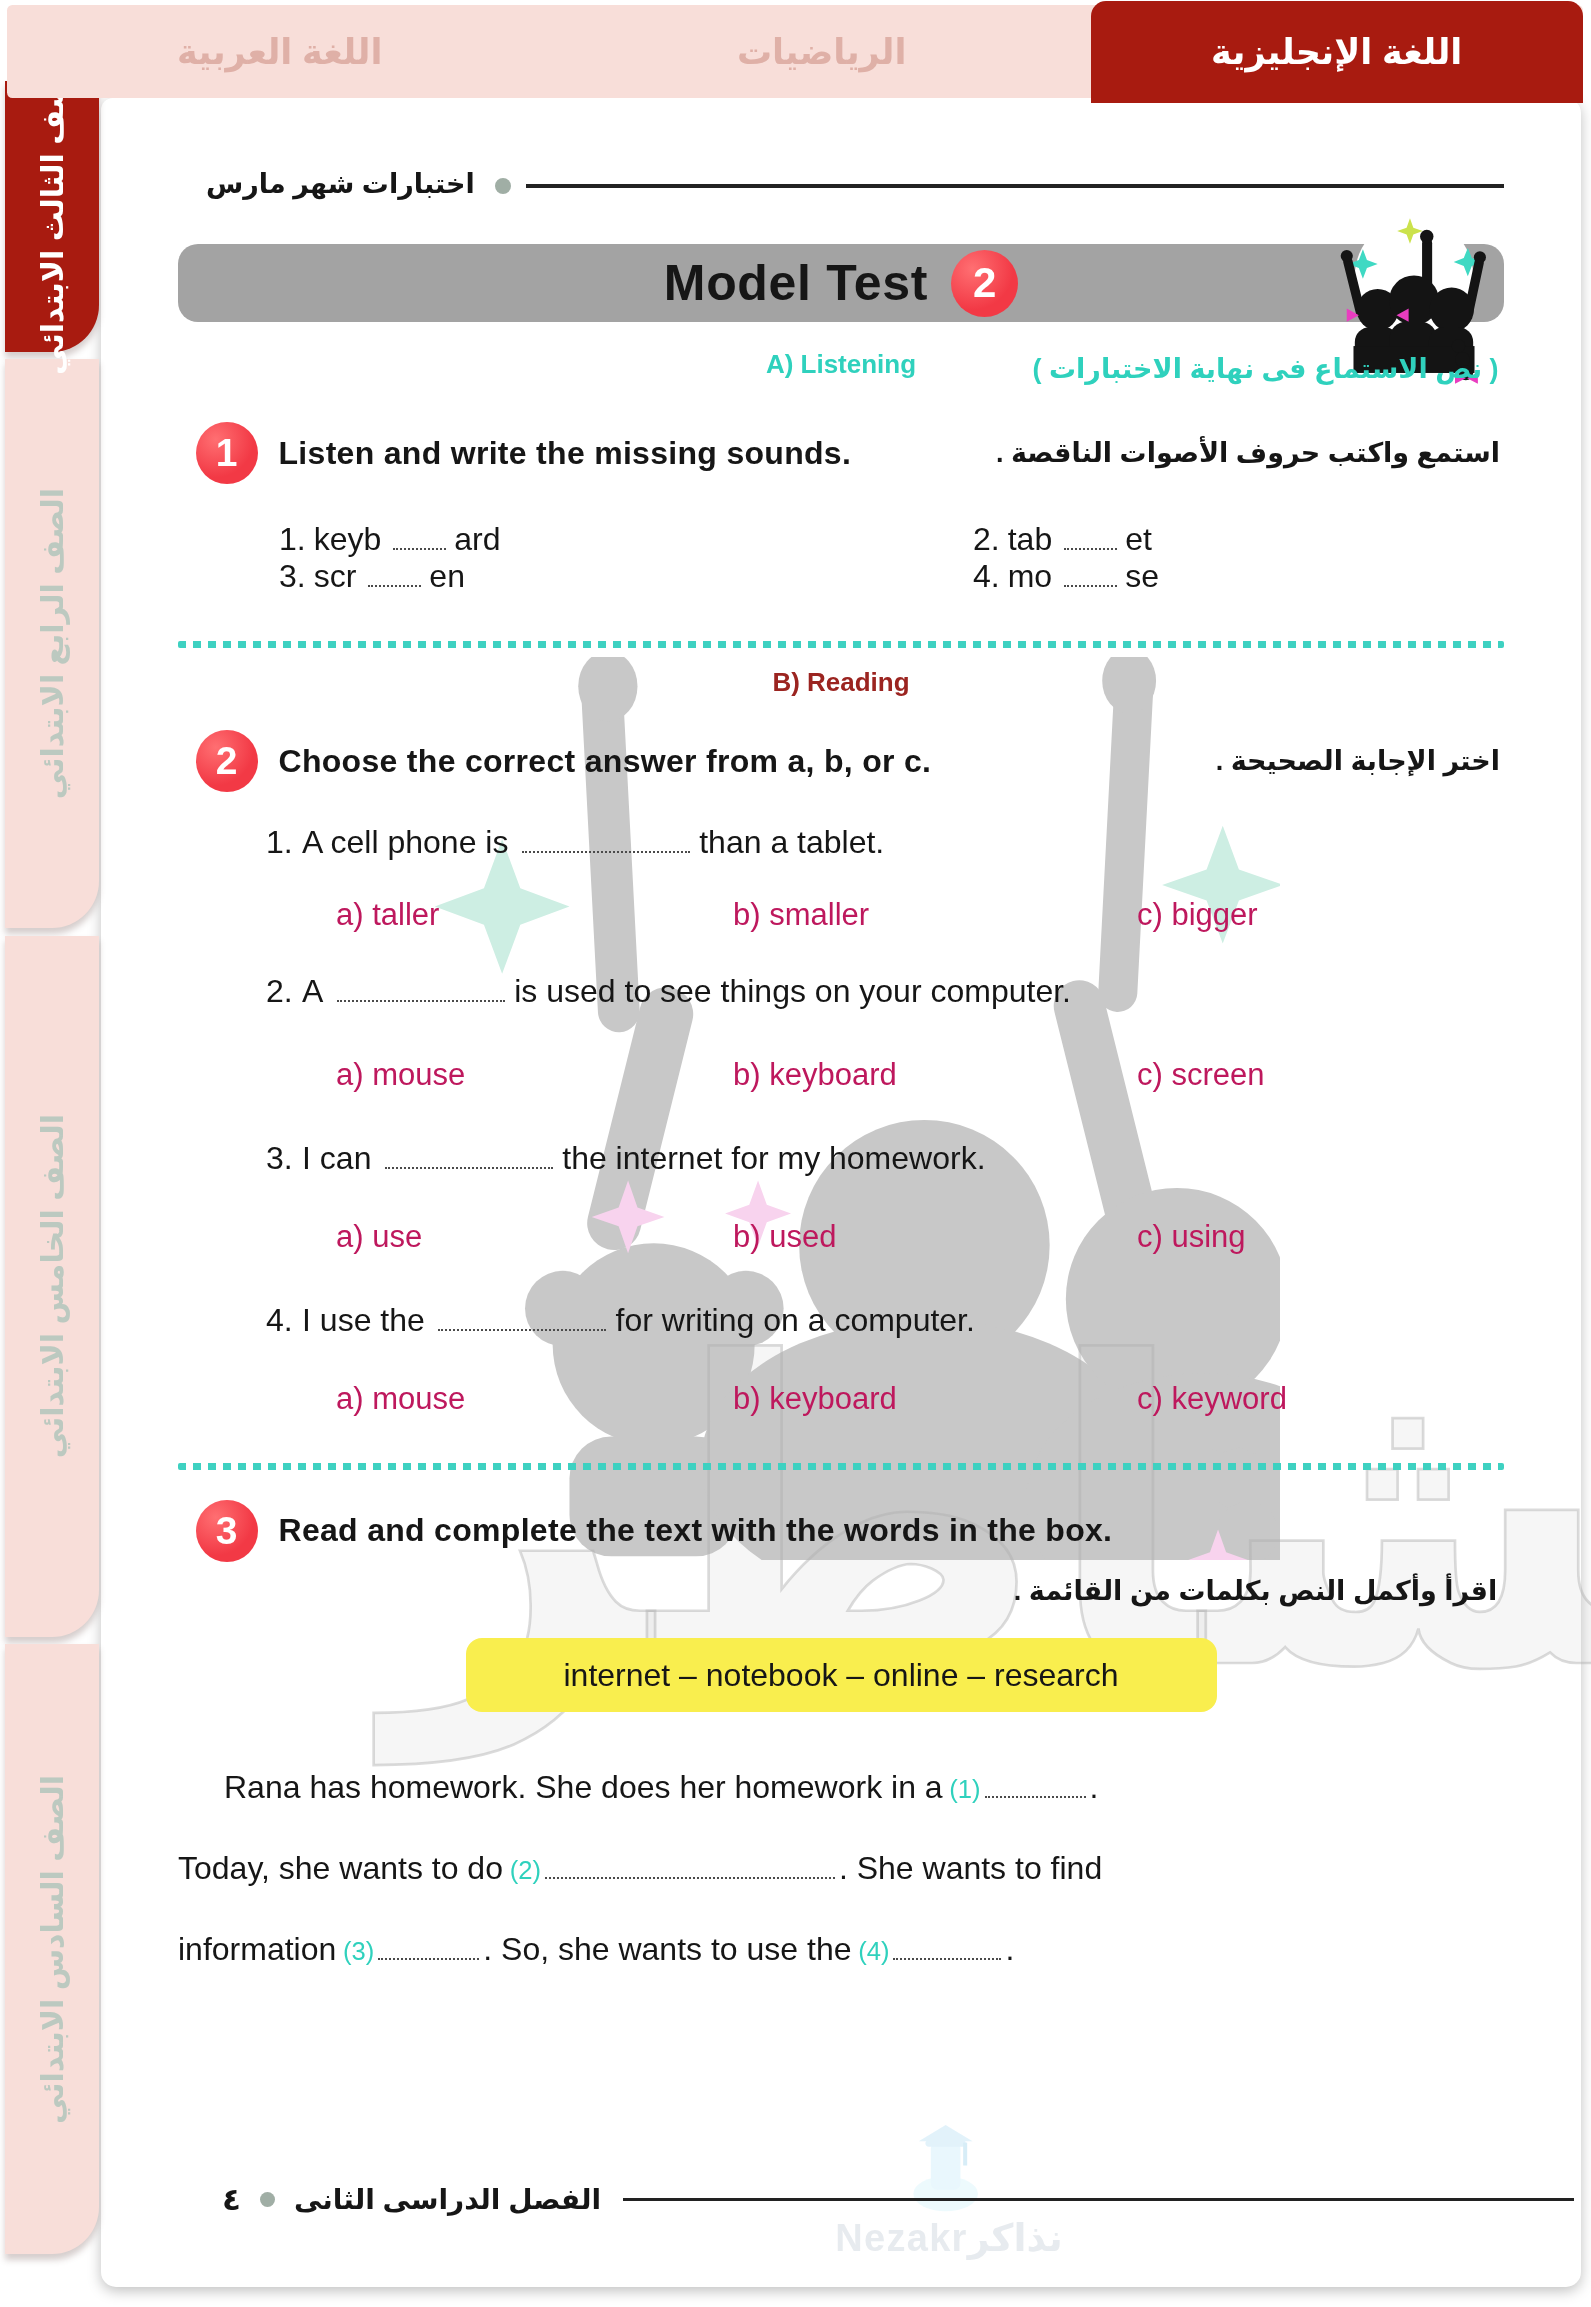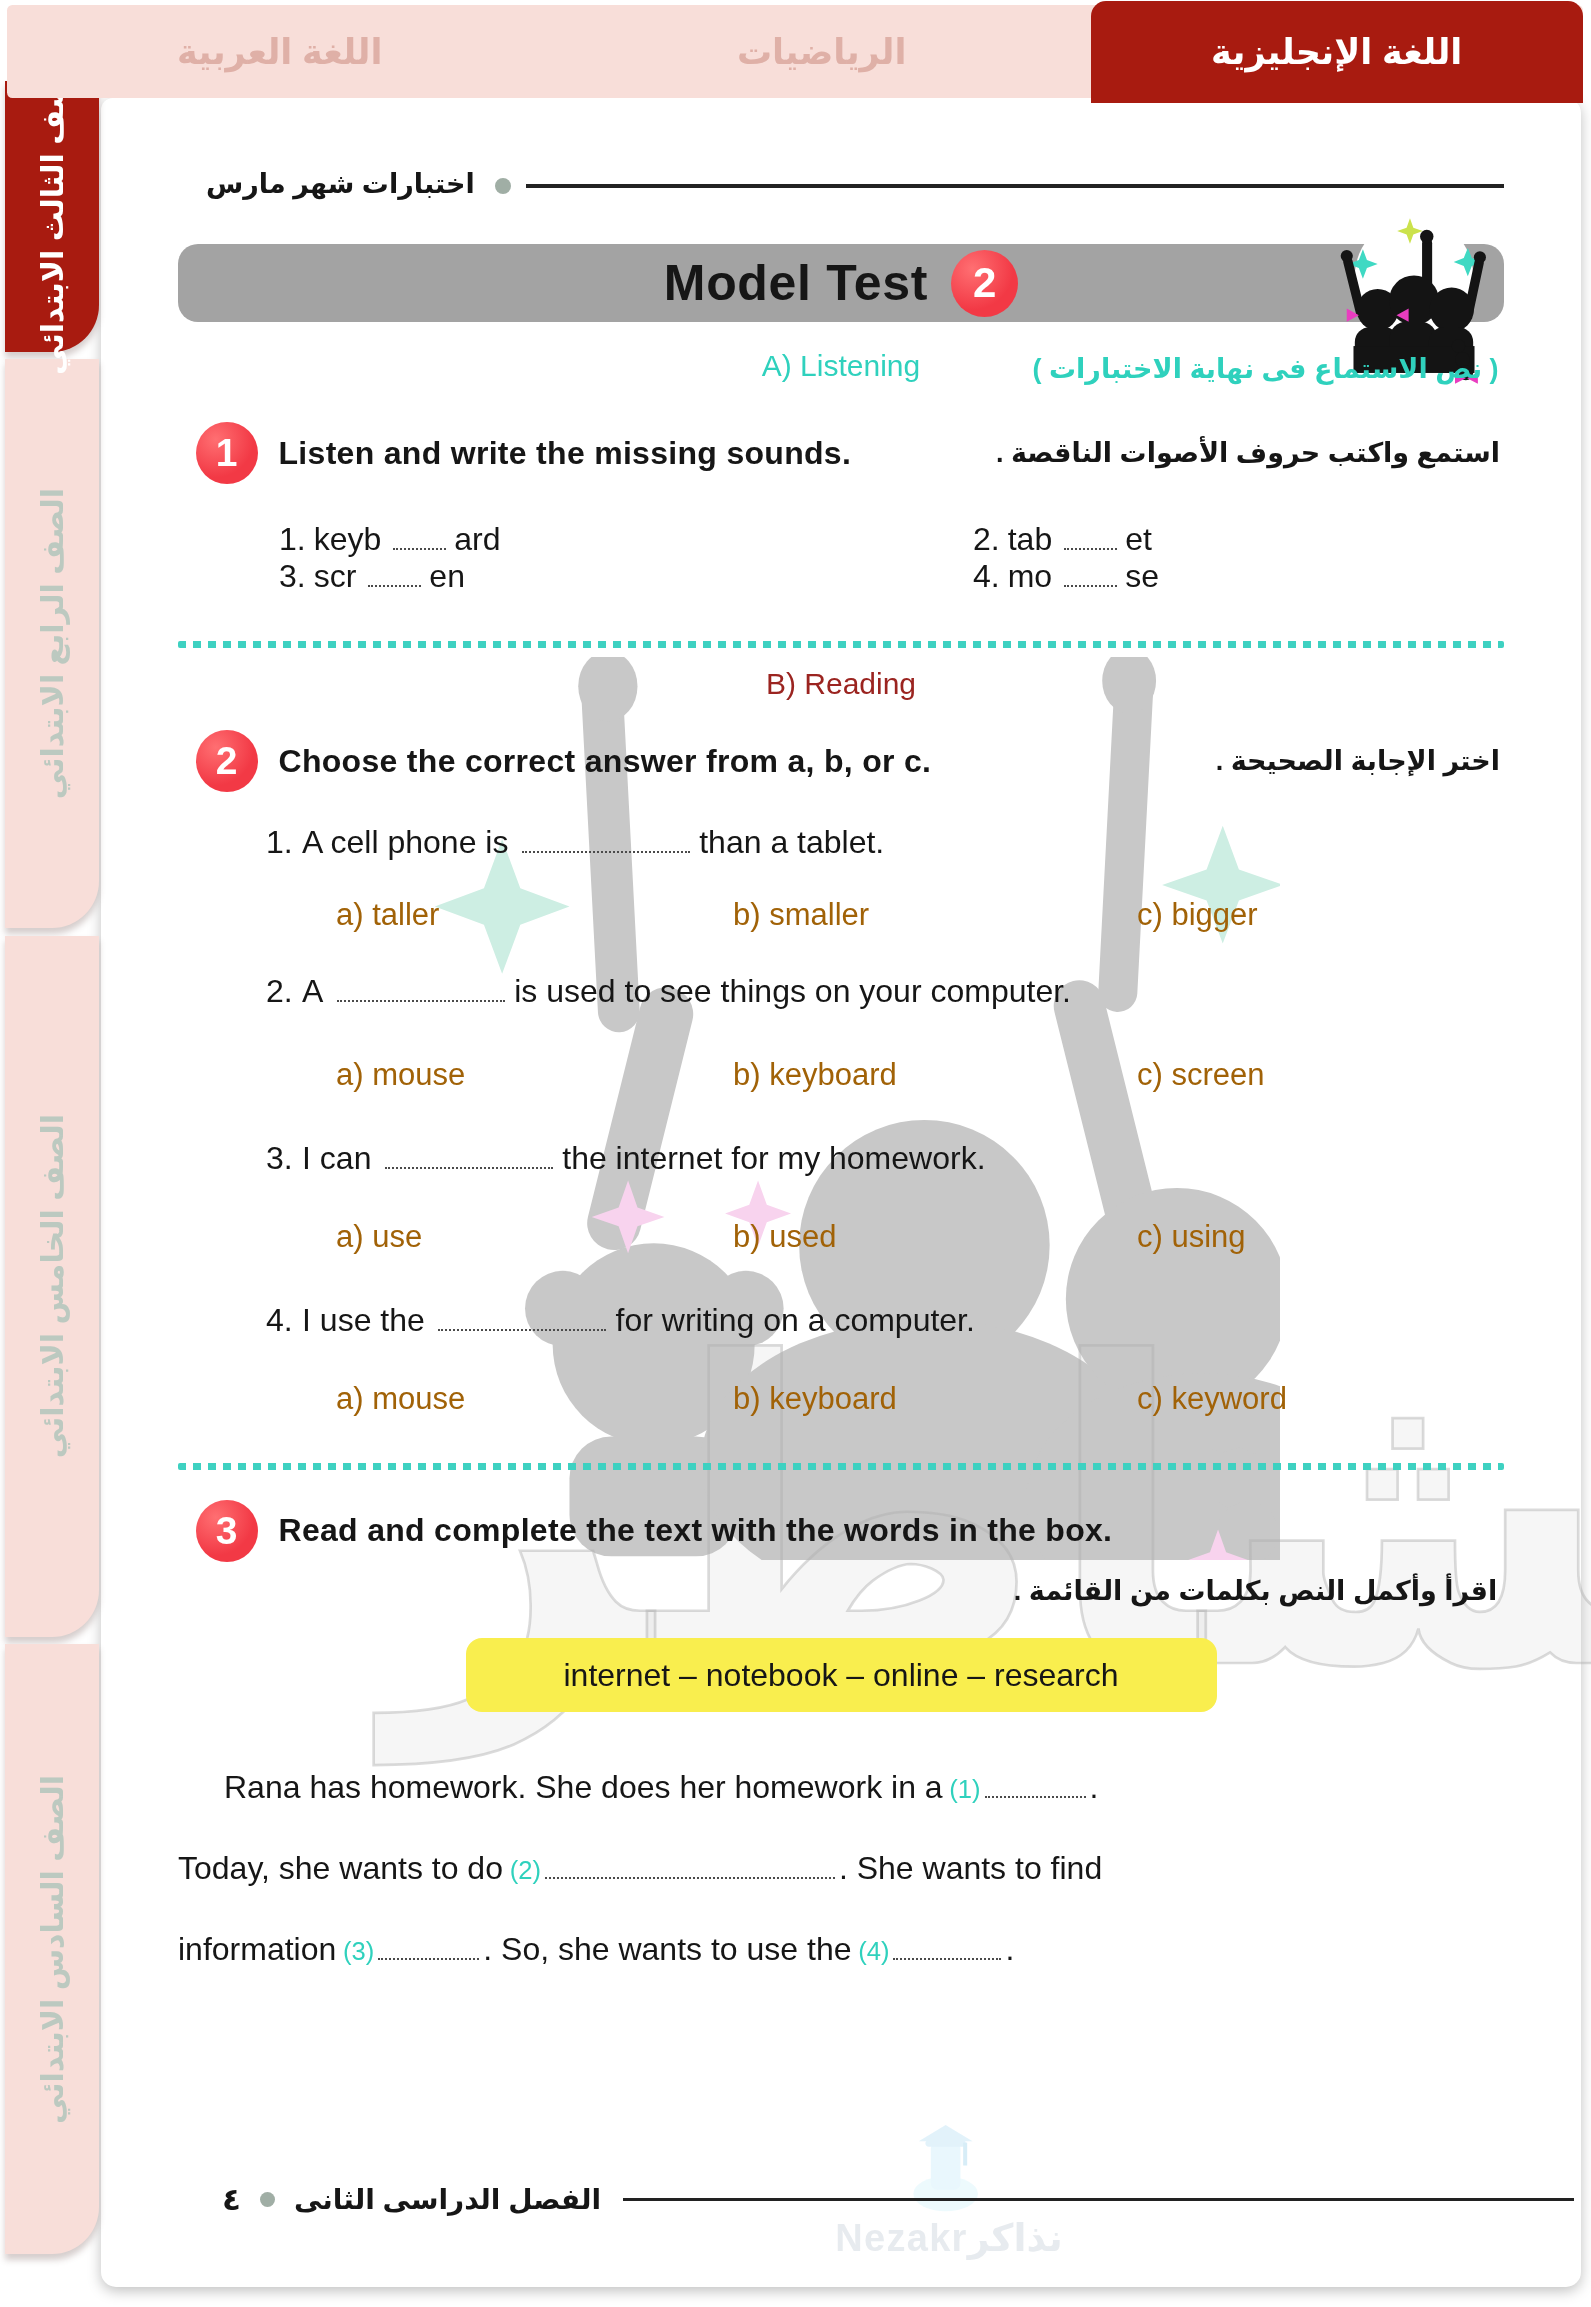--- a/index.html
+++ b/index.html
@@ -57,21 +57,21 @@
   .num-circle {
     width:67px; height:67px; border-radius:50%;
     background:radial-gradient(circle at 32% 28%, #ff6f72, #f23945 62%);
     color:#fff; font-size:42px; font-weight:bold;
     display:flex; align-items:center; justify-content:center;
   }
   .banner-icon { position:absolute; right:12px; top:-30px; width:156px; height:170px; }
   
   .sec-row { position:relative; margin-top:27px; height:42px; }
   .sec-label { position:absolute; left:50%; transform:translateX(-50%);
-    font-size:30px; font-weight:normal; }
+    font-size:26px; font-weight:bold; }
   .teal { color:#2fd1bd; }
   .maroon { color:#9b2420; }
   .sec-note { position:absolute; right:5.4px; top:4px; font-size:27px; font-weight:bold; color:#2fd1bd; }
   
   .q-row { display:flex; align-items:center; margin-top:31px; }
   .badge {
     flex:0 0 62px; height:62px; border-radius:50%;
     background:radial-gradient(circle at 32% 28%, #ff6f72, #f23945 62%);
     color:#fff; font-size:39px; font-weight:bold;
     display:flex; align-items:center; justify-content:center; margin-left:17.5px;
@@ -84,21 +84,21 @@
   .listen-grid span { margin-right:8px; }
   .blank { display:inline-block; border-bottom:2.7px dotted #4a4a4a; height:6.7px;
     vertical-align:baseline; margin:0 4px; }
   .w78 { width:53px; } .w250 { width:168px; }
   .w150 { width:101px; } .w430 { width:290px; } .w160 { width:108px; }
   
   .mcq-stem { margin:40px 0 0 88px; font-size:32px; }
   .mcq-stem > span { margin-right:9.4px; }
   .mcq-stem.first { margin-top:32px; }
   .mcq-opts { display:grid; grid-template-columns:397px 404px auto;
-    margin:36px 0 0 158px; font-size:31px; color:#a16207; }
+    margin:36px 0 0 158px; font-size:31px; color:#be185d; }
   
   .divider { height:6.7px; margin-top:46px; border-radius:2px;
     background:repeating-linear-gradient(90deg,#3ed1c1 0 8px,transparent 8px 15px); }
   
   .q3-note { text-align:right; margin-top:13.5px; padding-right:6.7px;
     font-size:27px; font-weight:bold; }
   .wordbox { margin:31px auto 0; width:751px; height:74px; background:#f9ee4e;
     border-radius:16px; display:flex; align-items:center; justify-content:center;
     font-size:32px; }
   .para { margin-top:57px; font-size:32px; }

